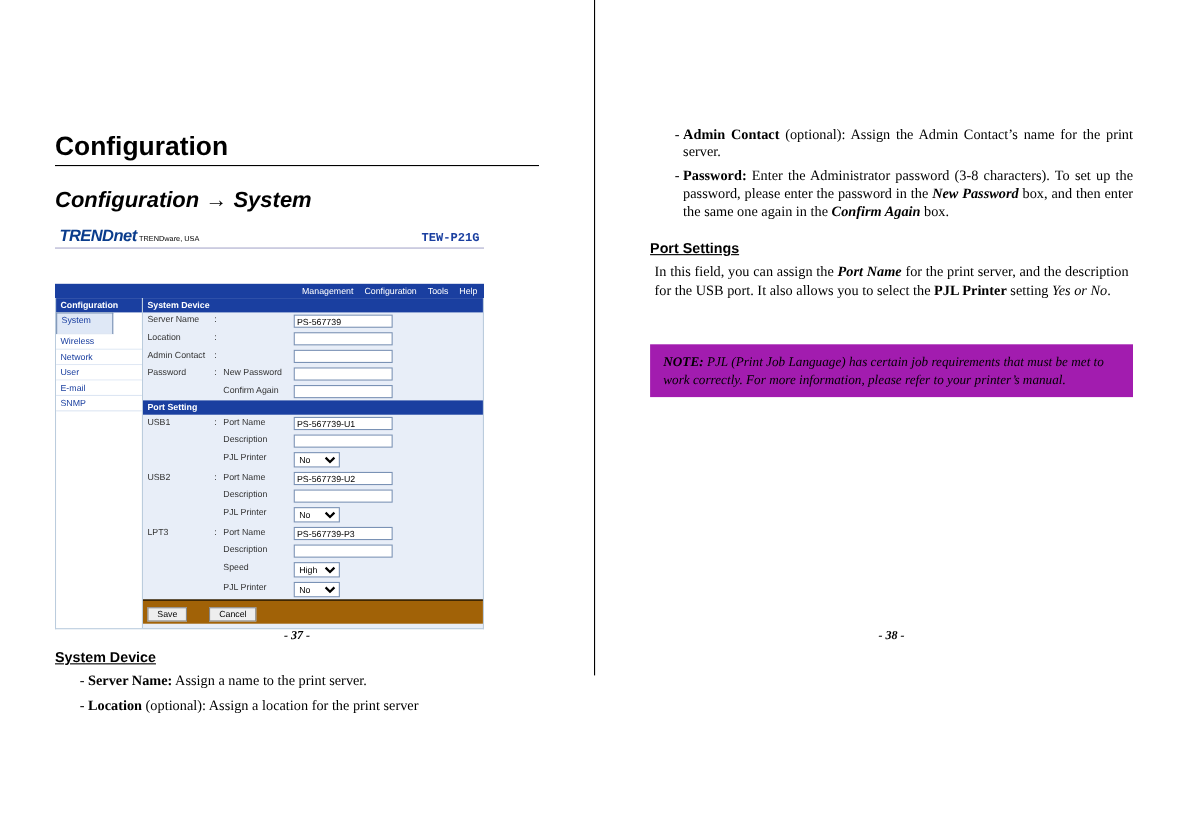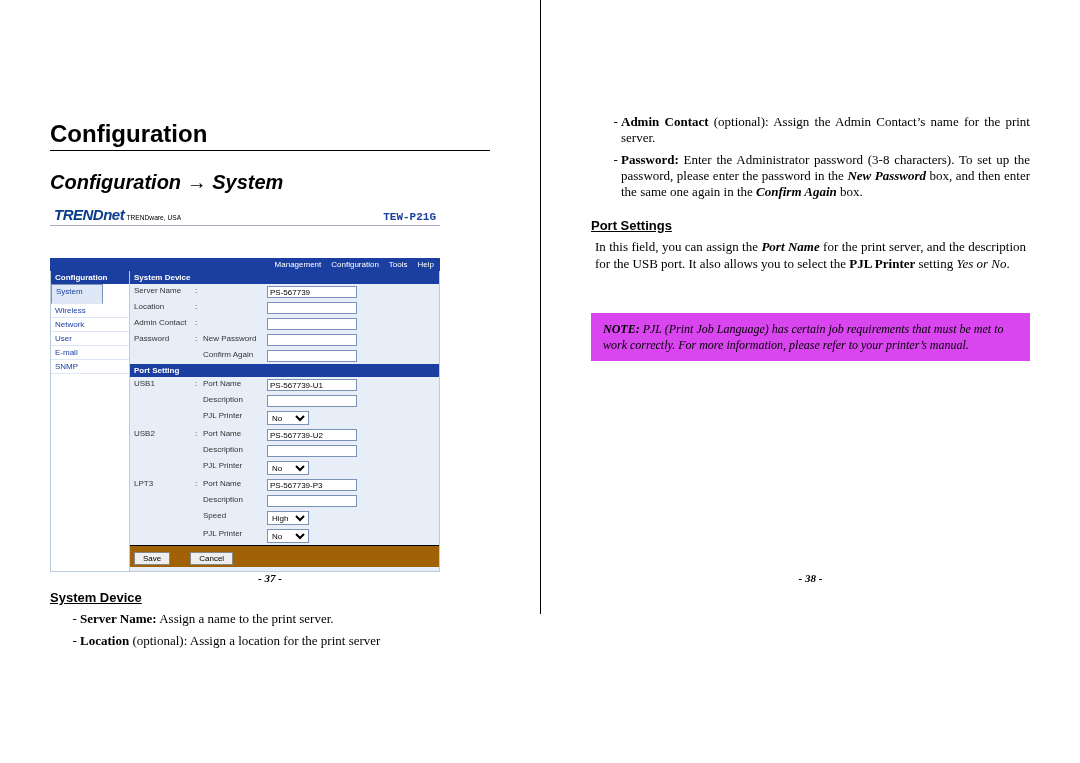--- a/index.html
+++ b/index.html
@@ -56,21 +56,21 @@
     text-align: justify;
     margin: 4px 4px;
   }
   ul.bul {
     margin: 4px 0;
     padding-left: 30px;
     font-size: 13px;
   }
   ul.bul li { list-style-type: "- "; margin-bottom: 6px; text-align: justify; }
   .note-box {
-    background: #d946ef;
+    background: #a21caf;
     padding: 8px 12px;
     margin-top: 40px;
     font-size: 12px;
     font-style: italic;
     line-height: 1.35;
   }
   .note-box b { font-style: italic; }
   
   .screenshot {
     font-family: Arial, sans-serif;

